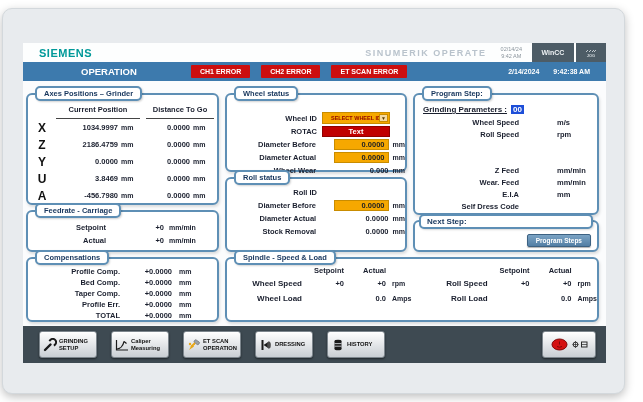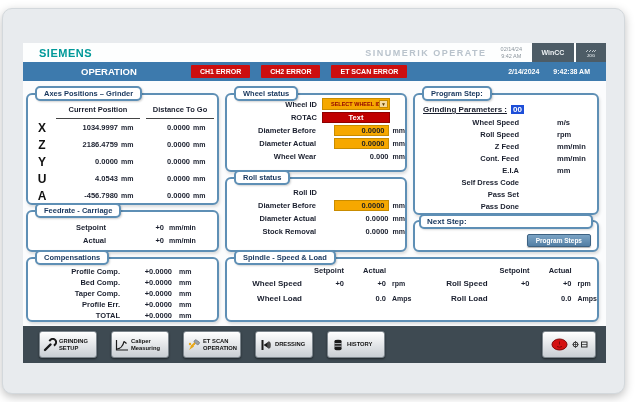--- a/index.html
+++ b/index.html
@@ -134,21 +134,21 @@
         </div>
         <div class="axrow">
           <span class="axletter">Y</span>
           <span class="axcur val">0.0000</span>
           <span class="axcurunit unit">mm</span>
           <span class="axdtg val">0.0000</span>
           <span class="axcurunit unit">mm</span>
         </div>
         <div class="axrow">
           <span class="axletter">U</span>
-          <span class="axcur val">4.0543</span>
+          <span class="axcur val">3.8469</span>
           <span class="axcurunit unit">mm</span>
           <span class="axdtg val">0.0000</span>
           <span class="axcurunit unit">mm</span>
         </div>
         <div class="axrow">
           <span class="axletter">A</span>
           <span class="axcur val">-456.7980</span>
           <span class="axcurunit unit">mm</span>
           <span class="axdtg val">0.0000</span>
           <span class="axcurunit unit">mm</span>
@@ -192,21 +192,21 @@
         <span class="val" style="width:52px; text-align:right;">+0.0000</span>
         <span class="unit" style="padding-left:7px;">mm</span>
       </div>
       <div class="frow" style="height:11px;">
         <span class="lbl" style="width:92px; text-align:right;">TOTAL</span>
         <span class="val" style="width:52px; text-align:right;">+0.0000</span>
         <span class="unit" style="padding-left:7px;">mm</span>
       </div>
     </div>
 
-    <div class="panel" style="left:202px; top:12px; width:182px; height:79px; padding-top:2px;">
+    <div class="panel" style="left:202px; top:12px; width:182px; height:79px; padding-top:16px;">
       <span class="ptitle">Wheel status</span>
       <div class="frow" style="height:14px;">
         <span class="lbl" style="width:90px; text-align:right;">Wheel ID</span>
         <span class="dropdown" style="width:68px; margin-left:5px;">
           <span>SELECT WHEEL ID</span>
           <span class="dd-arrow">▼</span>
         </span>
       </div>
       <div class="frow" style="height:13px;">
         <span class="lbl" style="width:90px; text-align:right;">ROTAC</span>
@@ -258,26 +258,26 @@
         <span class="paramhl" style="margin-left:4px;">00</span>
       </div>
       <div class="frow" style="height:12px;">
         <span class="lbl" style="width:104px; text-align:right;">Wheel Speed</span>
         <span class="unit" style="padding-left:38px; font-size:7.5px;">m/s</span>
       </div>
       <div class="frow" style="height:12px;">
         <span class="lbl" style="width:104px; text-align:right;">Roll Speed</span>
         <span class="unit" style="padding-left:38px; font-size:7.5px;">rpm</span>
       </div>
-      <div class="frow" style="height:12px;">
+      <div class="frow" style="height:12px;margin-top:24px;">
         <span class="lbl" style="width:104px; text-align:right;">Z Feed</span>
         <span class="unit" style="padding-left:38px; font-size:7.5px;">mm/min</span>
       </div>
       <div class="frow" style="height:12px;">
-        <span class="lbl" style="width:104px; text-align:right;">Cont. Feed</span>
+        <span class="lbl" style="width:104px; text-align:right;">Wear. Feed</span>
         <span class="unit" style="padding-left:38px; font-size:7.5px;">mm/min</span>
       </div>
       <div class="frow" style="height:12px;">
         <span class="lbl" style="width:104px; text-align:right;">E.I.A</span>
         <span class="unit" style="padding-left:38px; font-size:7.5px;">mm</span>
       </div>
       <div class="frow" style="height:12px;">
         <span class="lbl" style="width:104px; text-align:right;">Self Dress Code</span>
       </div>
       <div class="frow" style="height:12px;">

